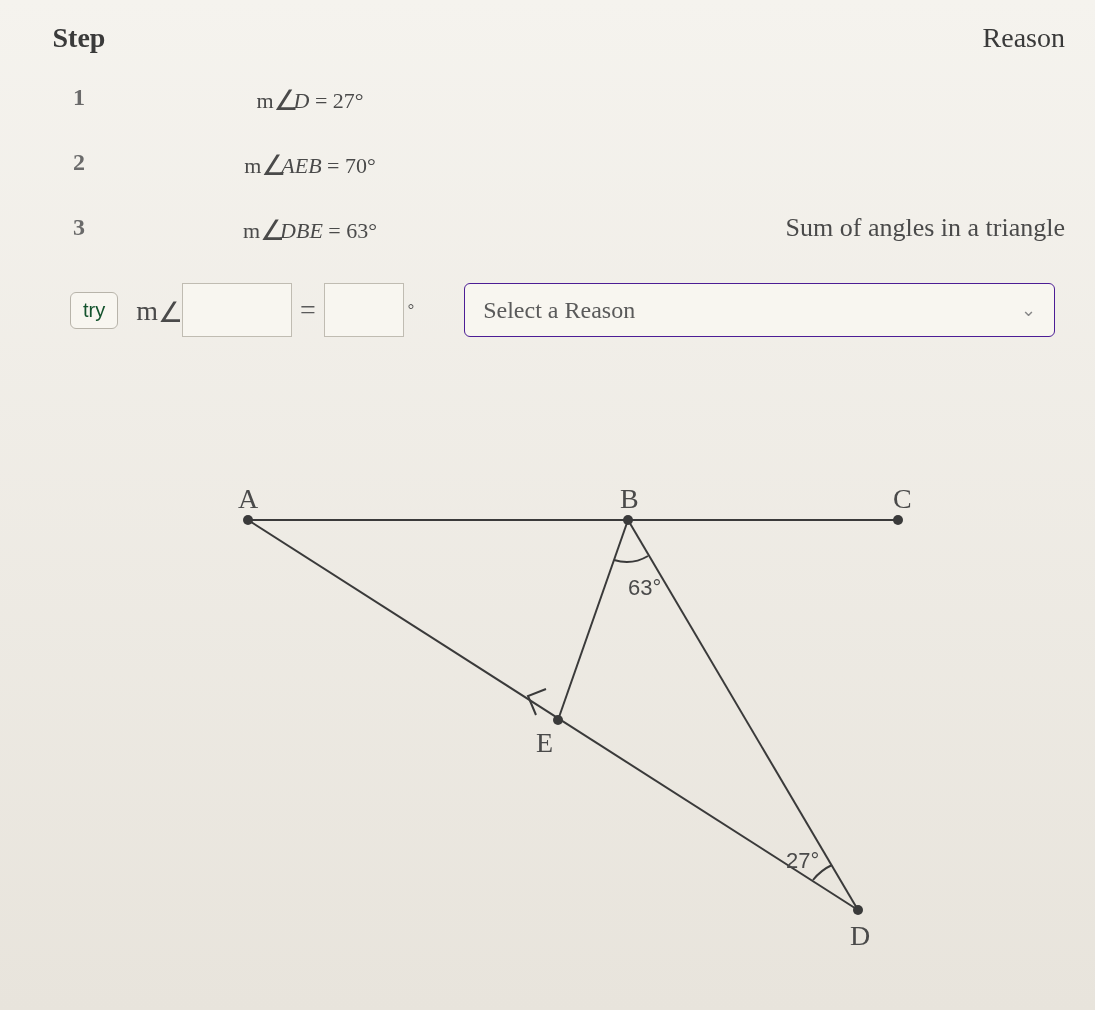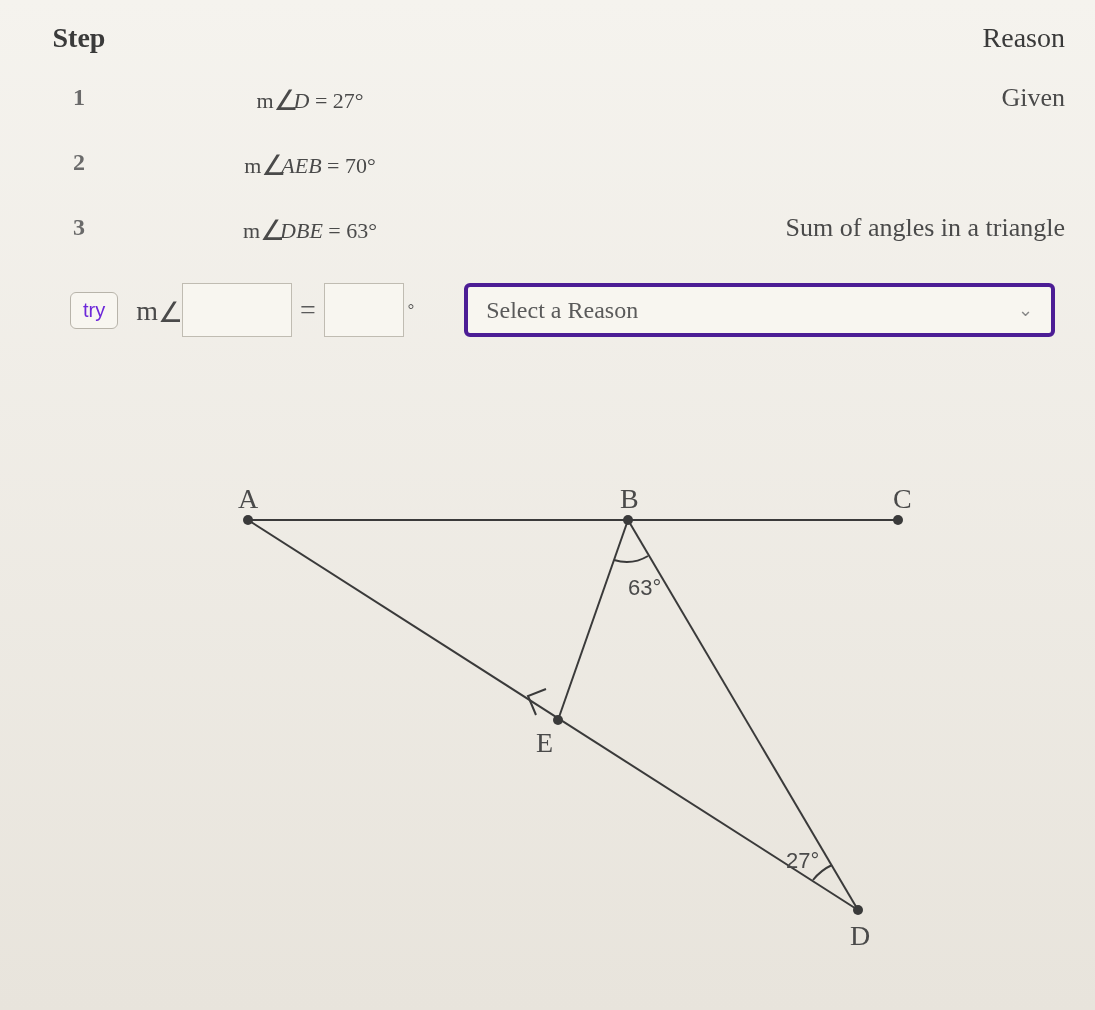--- a/index.html
+++ b/index.html
@@ -81,21 +81,21 @@
       align-items: center;
       height: 80px;
       margin-top: 10px;
     }
     .try-btn {
       border: 1px solid #b8b4aa;
       background: #f8f6f0;
       border-radius: 6px;
       padding: 6px 12px;
       font-size: 20px;
-      color: #6d28d9;
+      color: #14532d;
       font-family: Arial, sans-serif;
       cursor: pointer;
       margin-left: 40px;
       margin-right: 10px;
     }
     .input-box {
       border: 1px solid #c0bcb2;
       background: #f8f6f0;
       width: 110px;
       height: 54px;
@@ -111,21 +111,21 @@
     .deg-sup {
       font-size: 16px;
       vertical-align: super;
       margin-left: 4px;
     }
     .m-angle {
       font-size: 28px;
       margin: 0 4px 0 8px;
     }
     .select-reason {
-      border: 4px solid #4c1d95;
+      border: 1px solid #4c1d95;
       background: #f8f6f0;
       border-radius: 6px;
       height: 54px;
       flex: 1;
       display: flex;
       align-items: center;
       justify-content: space-between;
       padding: 0 18px;
       margin-left: 50px;
       margin-right: 10px;
@@ -165,21 +165,20 @@
   <div class="header-row">
     <div class="col-step">Step</div>
     <div class="col-reason">Reason</div>
   </div>
 
   <div class="data-row">
     <div class="col-step">1</div>
     <div class="col-angle math">
       <span>m</span><span class="angle-sym"></span><span class="italic">D</span> = <span>27°</span>
     </div>
-    <div class="col-reason">Given</div>
   </div>
 
   <div class="data-row">
     <div class="col-step">2</div>
     <div class="col-angle math">
       <span>m</span><span class="angle-sym"></span><span class="italic">AEB</span> = <span>70°</span>
     </div>
   </div>
 
   <div class="data-row">

